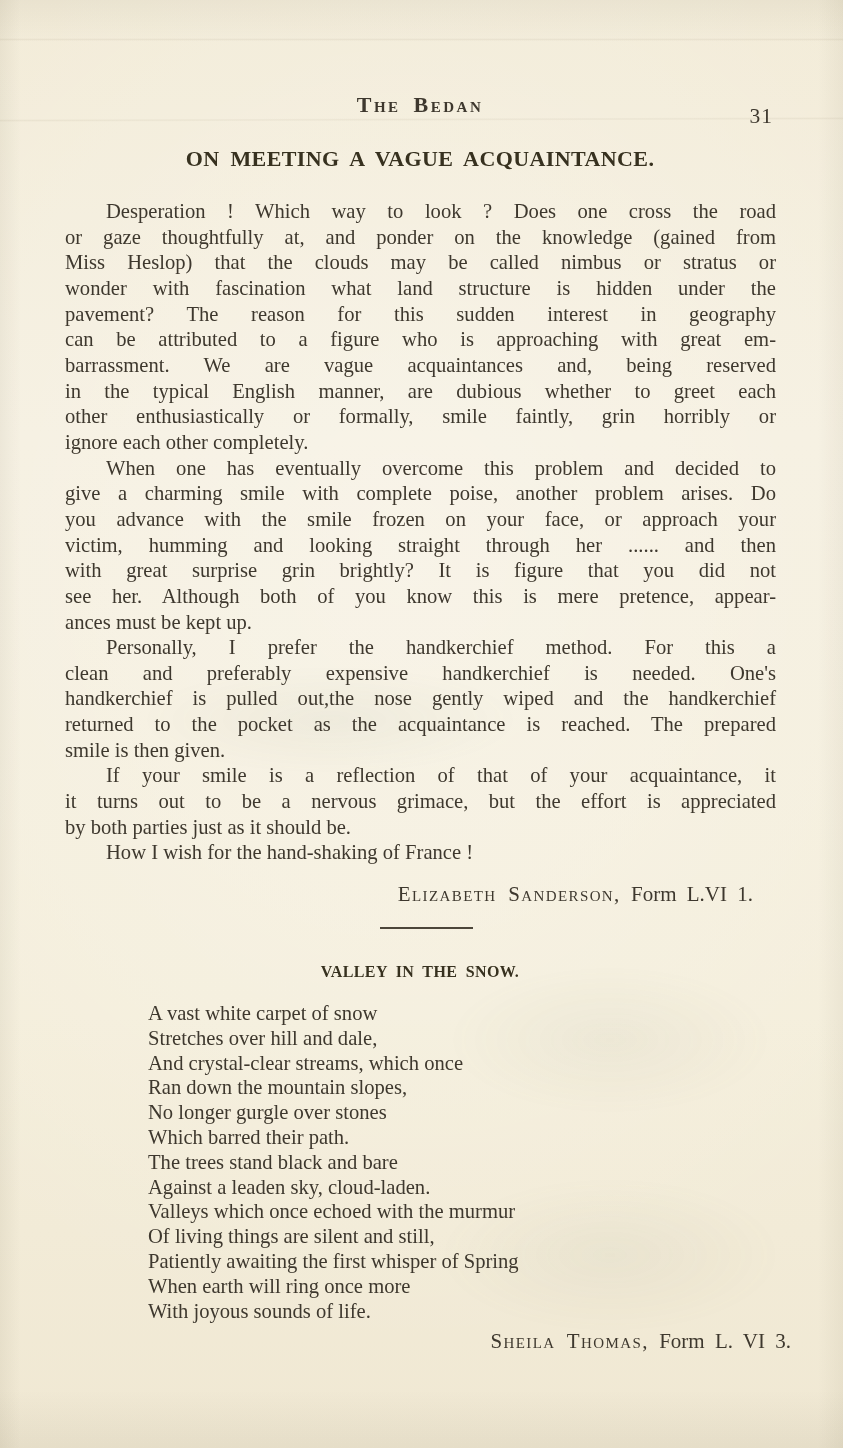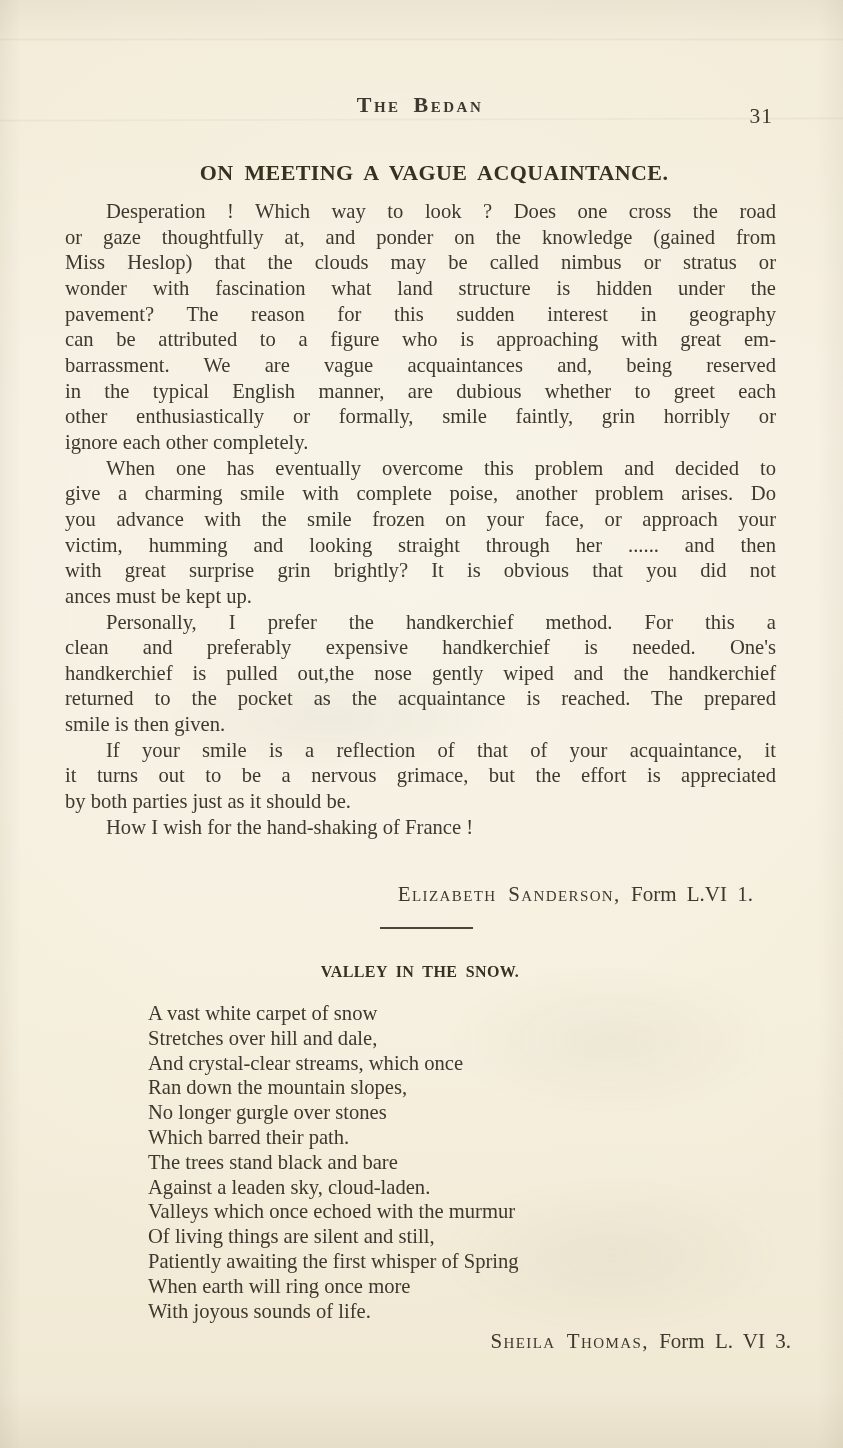--- a/index.html
+++ b/index.html
@@ -64,21 +64,21 @@
     right: 2px;
     top: 12px;
     font-size: 21.5px;
     letter-spacing: 1px;
   }
   .article-title {
     position: absolute;
     top: 146px;
     left: 65px;
     width: 710px;
-    margin: 14px;
+    margin: 0;
     text-align: center;
     font-size: 22px;
     font-weight: 700;
     letter-spacing: 0.4px;
     word-spacing: 5px;
     color: #37311f;
   }
   .bodytext {
     position: absolute;
     top: 199px;
@@ -166,21 +166,22 @@
         <div class="line">barrassment.  We are vague acquaintances and, being reserved</div>
         <div class="line">in the typical English manner, are dubious whether to greet each</div>
         <div class="line">other enthusiastically or formally, smile faintly, grin horribly or</div>
         <div class="line last">ignore each other completely.</div>
       </div>
       <div class="para">
         <div class="line first">When one has eventually overcome this problem and decided to</div>
         <div class="line">give a charming smile with complete poise, another problem arises. Do</div>
         <div class="line">you advance with the smile frozen on your face, or approach your</div>
         <div class="line">victim, humming and looking straight through her ...... and then</div>
-        <div class="line">with great surprise grin brightly?  It is obvious that you did not</div>
+        <div class="line">with great surprise grin brightly?  It is figure that you did not</div>
+        <div class="line">see her.  Although both of you know this is mere pretence, appear-</div>
         <div class="line last">ances must be kept up.</div>
       </div>
       <div class="para">
         <div class="line first">Personally, I prefer the handkerchief method.  For this a</div>
         <div class="line">clean and preferably expensive handkerchief is needed.  One's</div>
         <div class="line">handkerchief is pulled out,the nose gently wiped and the handkerchief</div>
         <div class="line">returned to the pocket as the acquaintance is reached. The prepared</div>
         <div class="line last">smile is then given.</div>
       </div>
       <div class="para">

